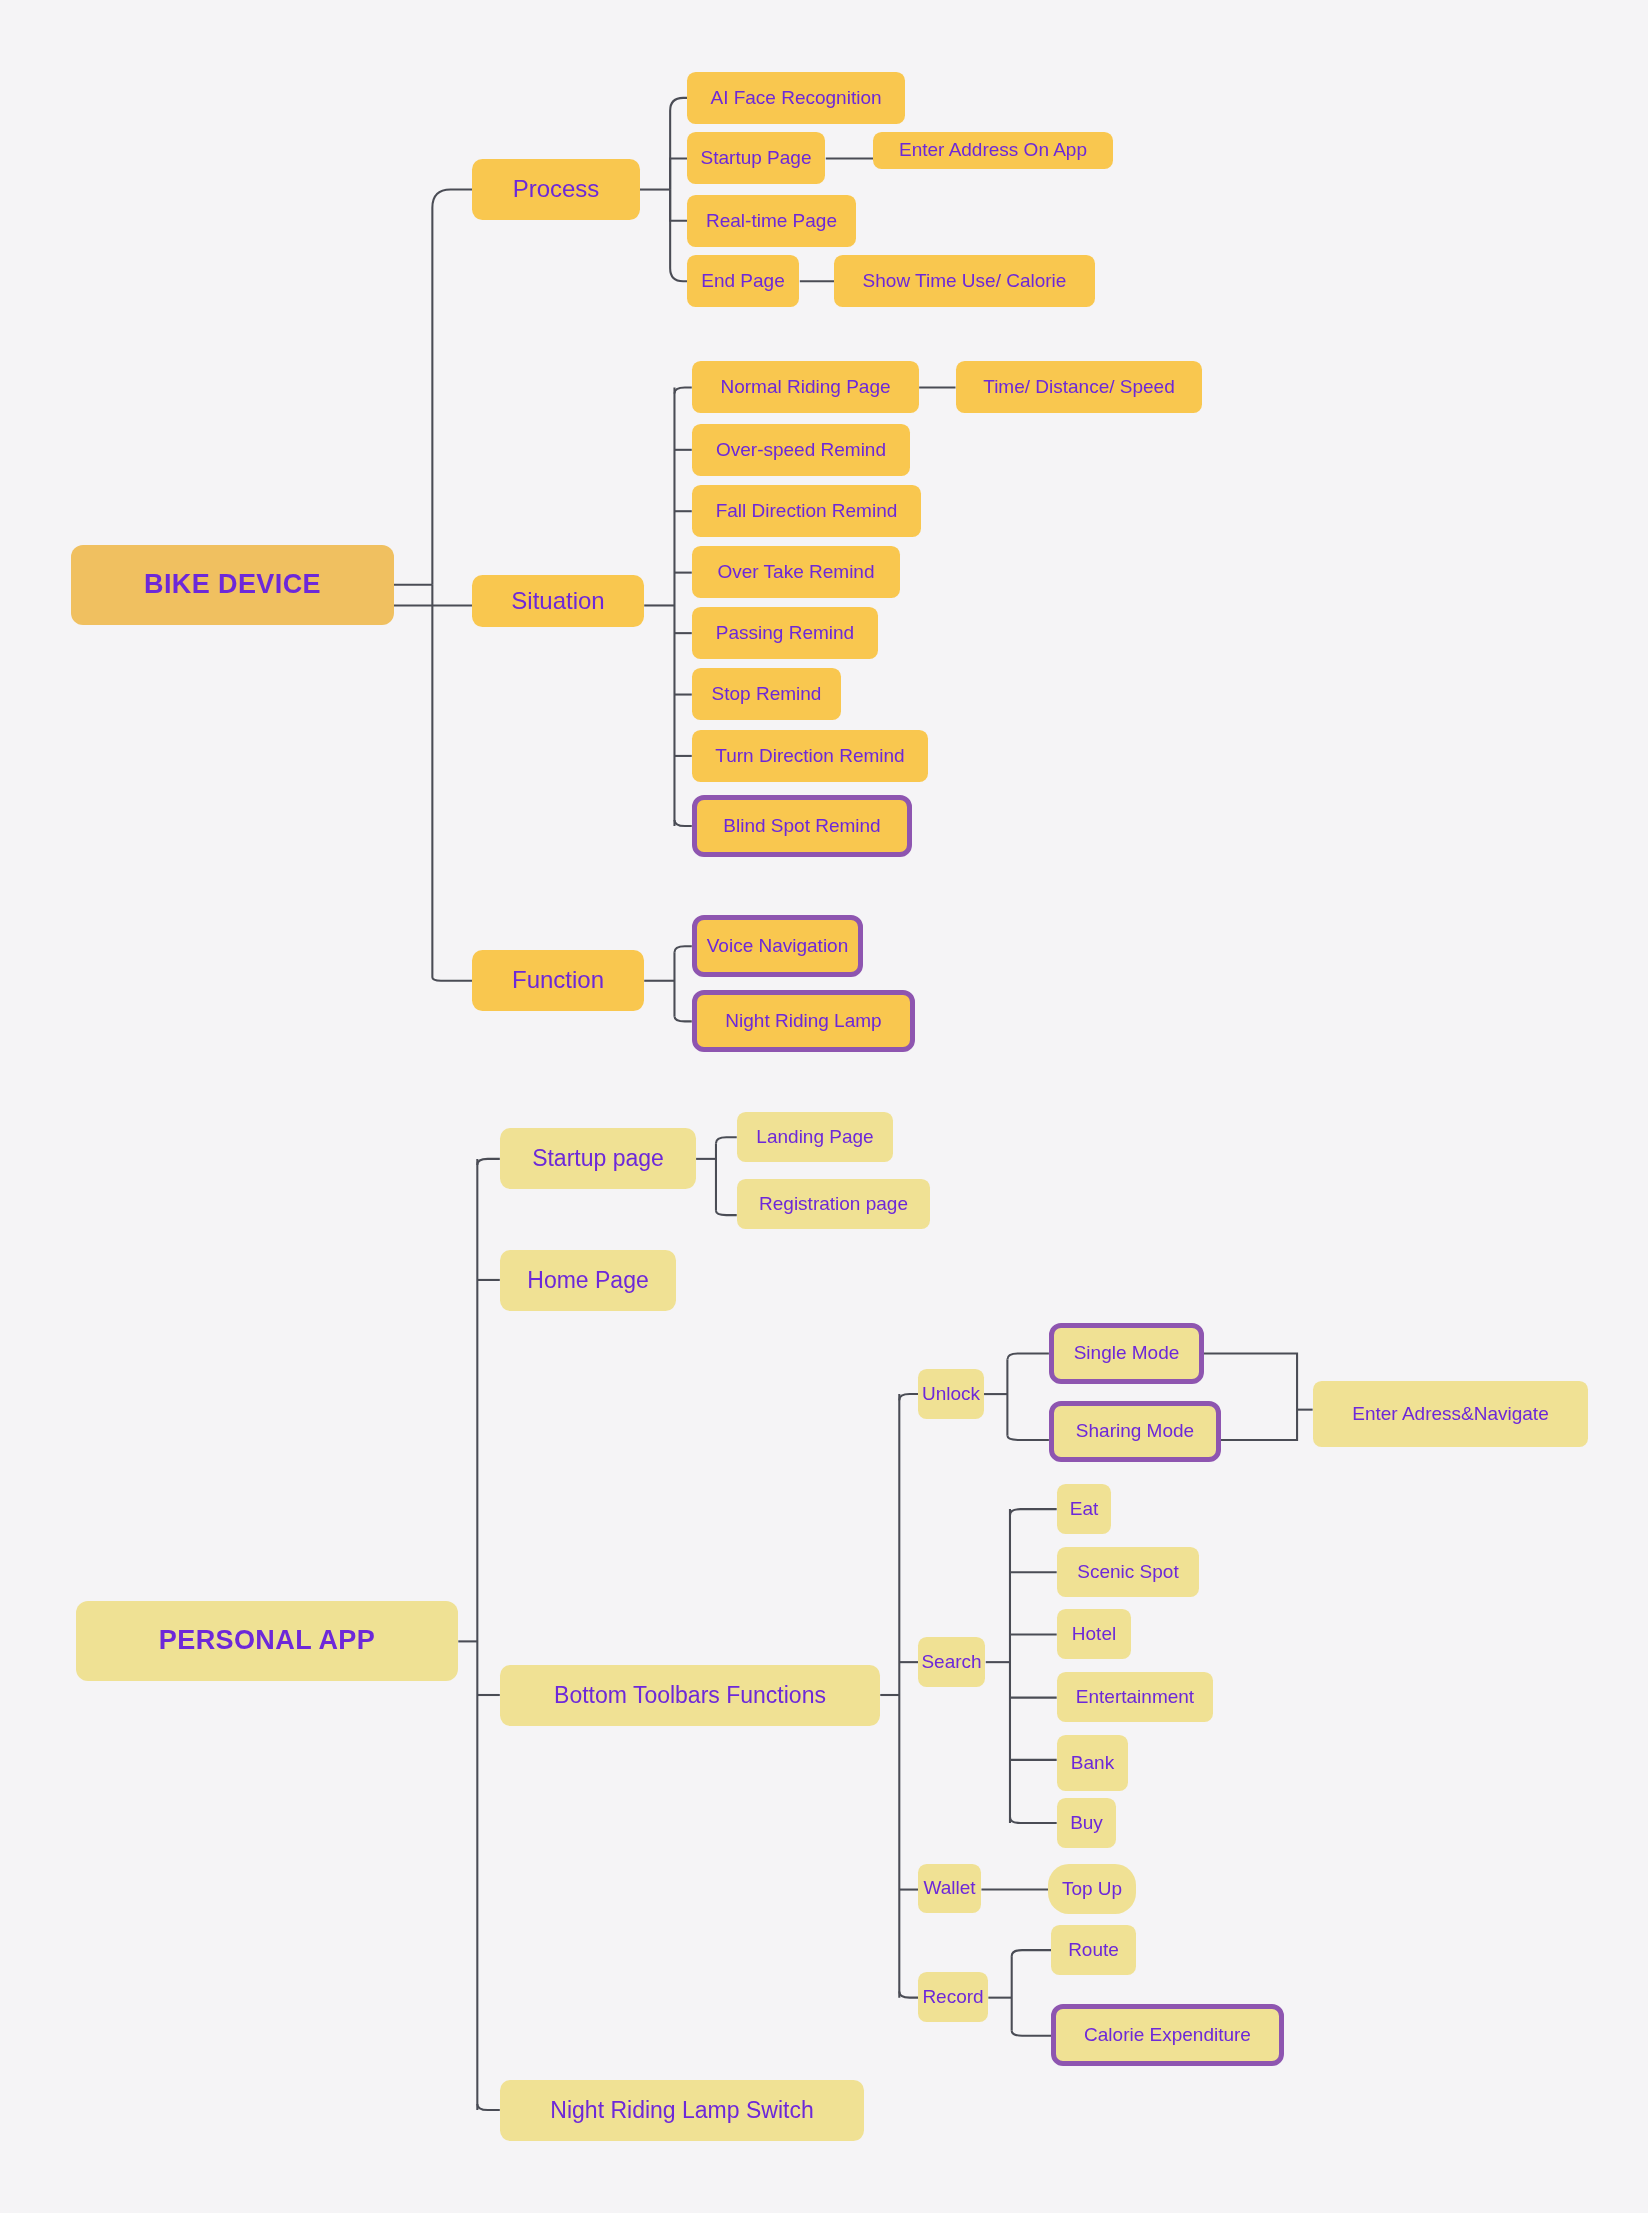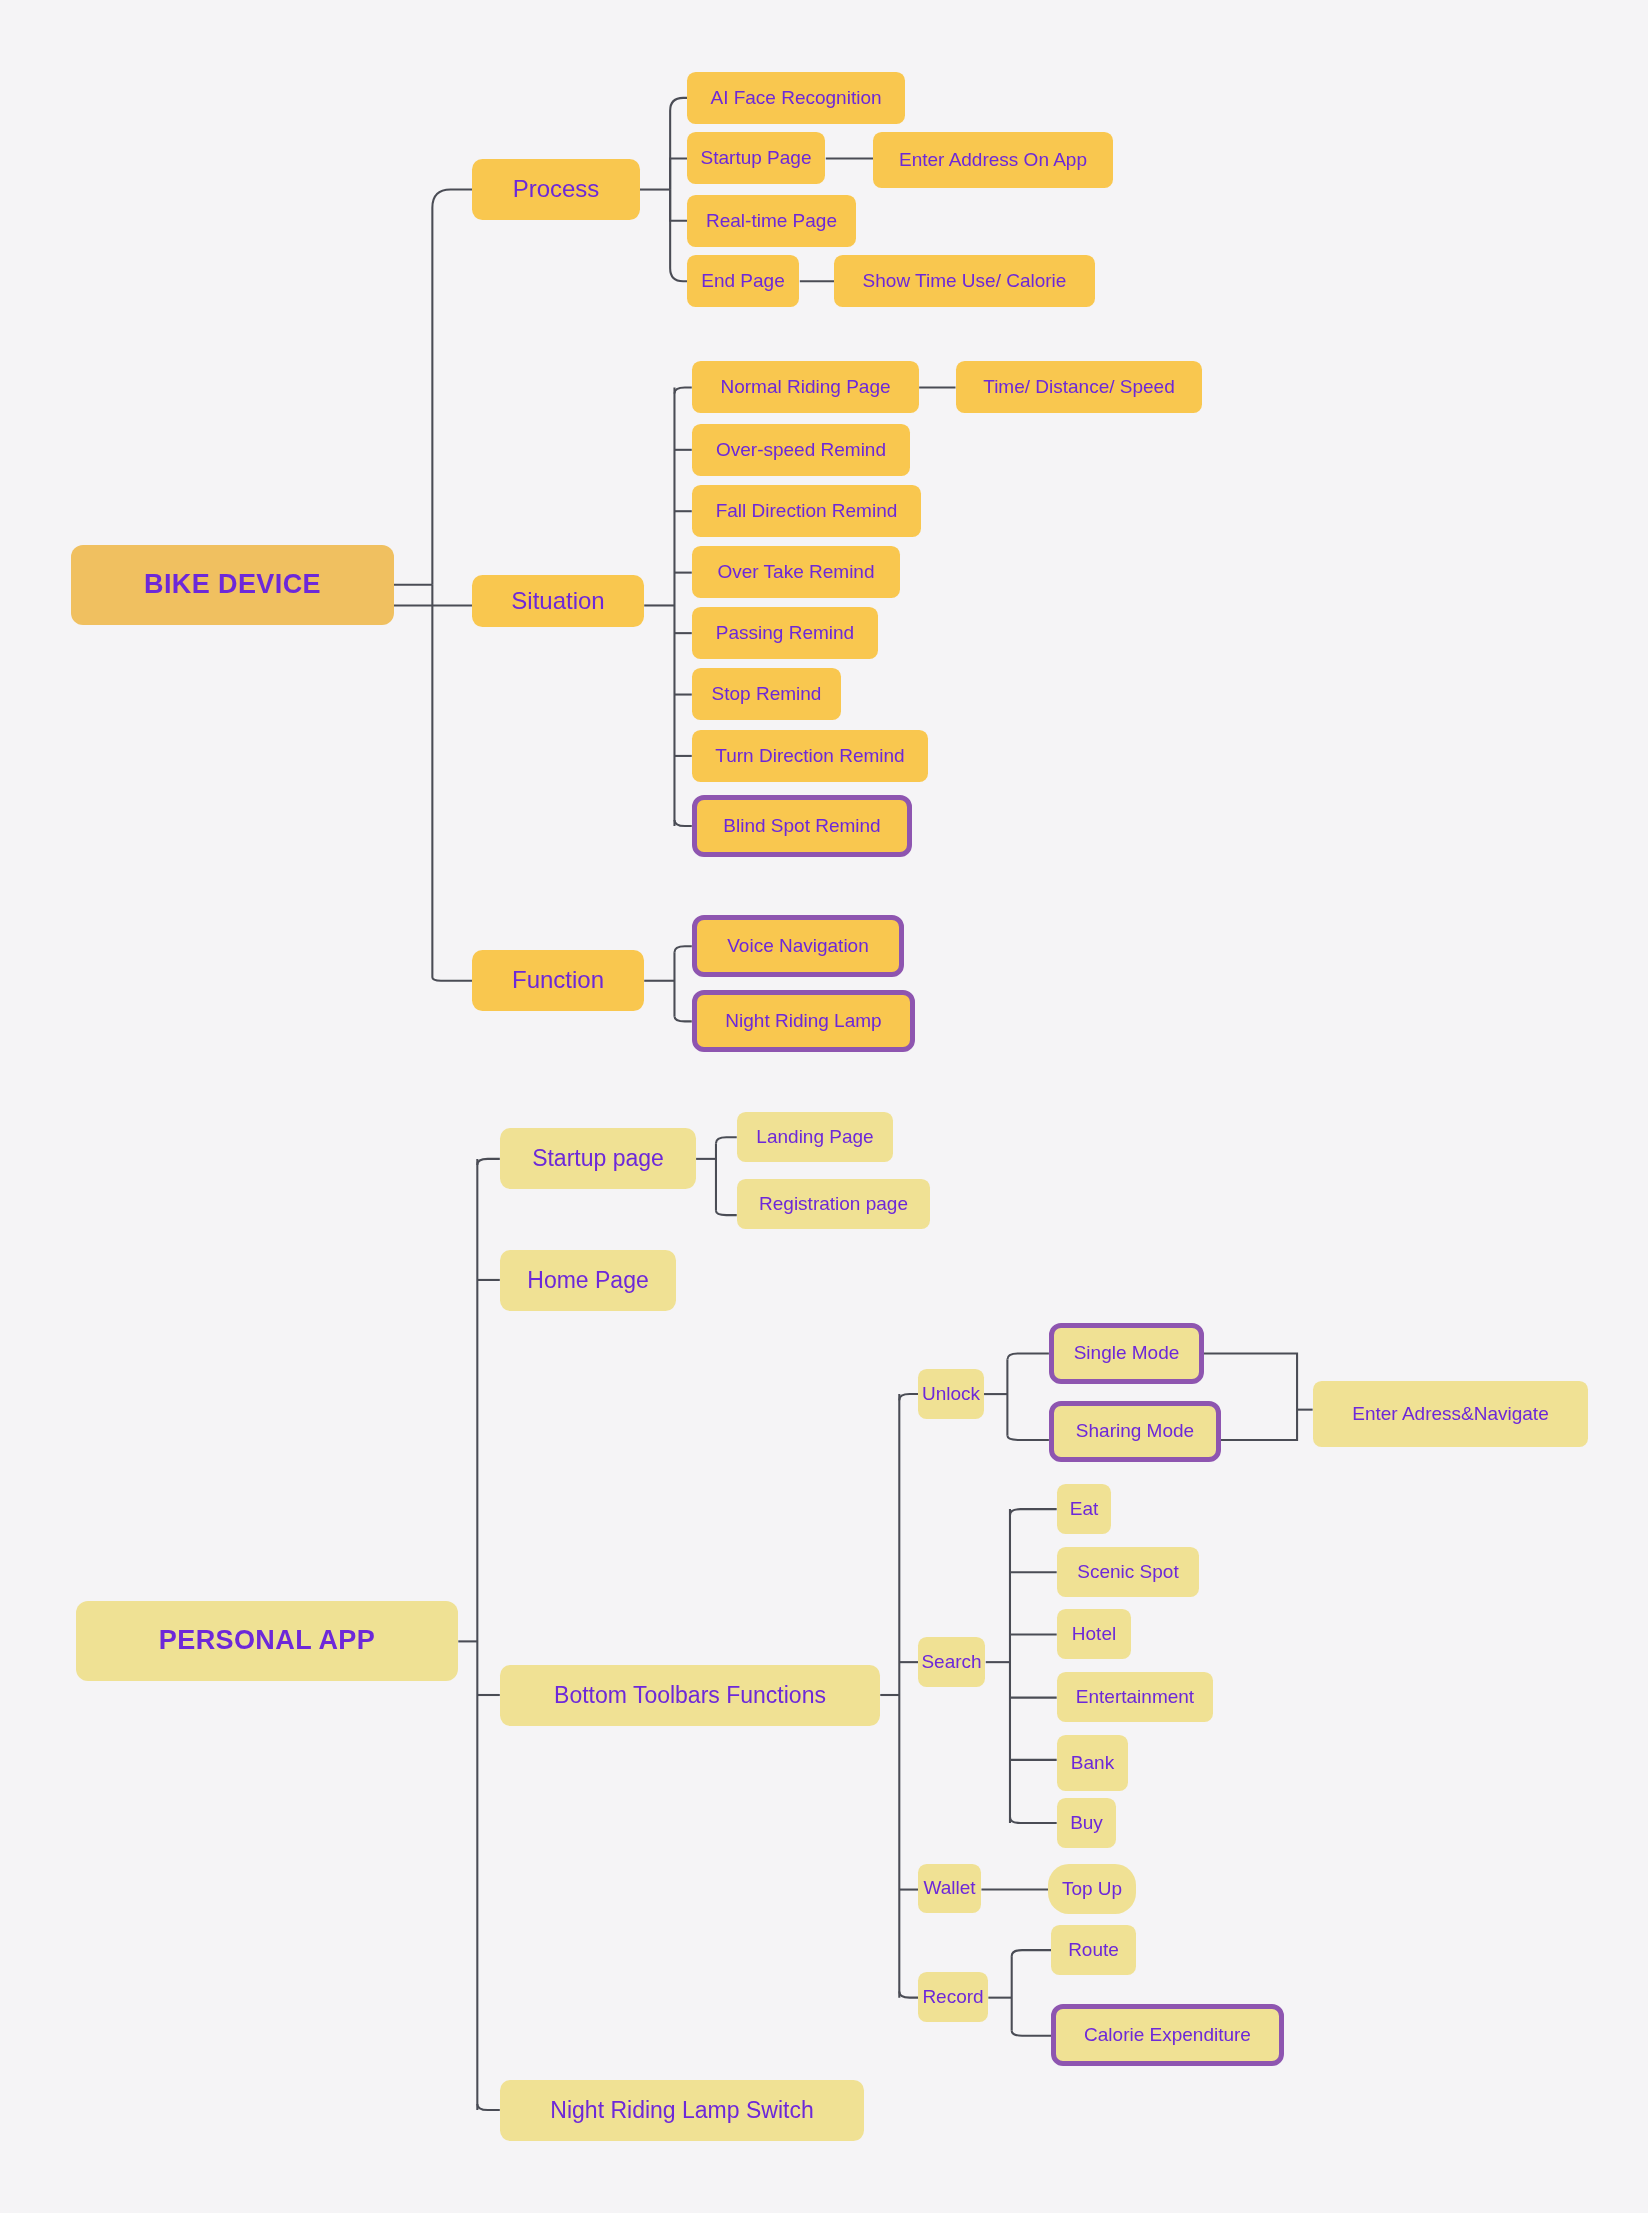--- a/index.html
+++ b/index.html
@@ -170,21 +170,21 @@
   </div>
 
   <div class="node n-l2-orange" style="left:687px;top:72px;width:218px;height:52px;">
     <span>AI Face Recognition</span>
   </div>
 
   <div class="node n-l2-orange" style="left:687px;top:132px;width:138px;height:52px;">
     <span>Startup Page</span>
   </div>
 
-  <div class="node n-l3-orange" style="left:873px;top:132px;width:240px;height:56px;">
+  <div class="node n-l3-orange" style="left:873px;top:132px;width:240px;height:37px;">
     <span>Enter Address On App</span>
   </div>
 
   <div class="node n-l2-orange" style="left:687px;top:195px;width:169px;height:52px;">
     <span>Real-time Page</span>
   </div>
 
   <div class="node n-l2-orange" style="left:687px;top:255px;width:112px;height:52px;">
     <span>End Page</span>
   </div>
@@ -230,21 +230,21 @@
   </div>
 
   <div class="node n-l2-orange hl" style="left:692px;top:795px;width:220px;height:62px;">
     <span>Blind Spot Remind</span>
   </div>
 
   <div class="node n-l1-orange" style="left:472px;top:950px;width:172px;height:61px;">
     <span>Function</span>
   </div>
 
-  <div class="node n-l2-orange hl" style="left:692px;top:915px;width:212px;height:62px;">
+  <div class="node n-l2-orange hl" style="left:692px;top:915px;width:171px;height:62px;">
     <span>Voice Navigation</span>
   </div>
 
   <div class="node n-l2-orange hl" style="left:692px;top:990px;width:223px;height:62px;">
     <span>Night Riding Lamp</span>
   </div>
 
   <div class="node n-root-pale" style="left:76px;top:1601px;width:382px;height:80px;">
     <span>PERSONAL APP</span>
   </div>

